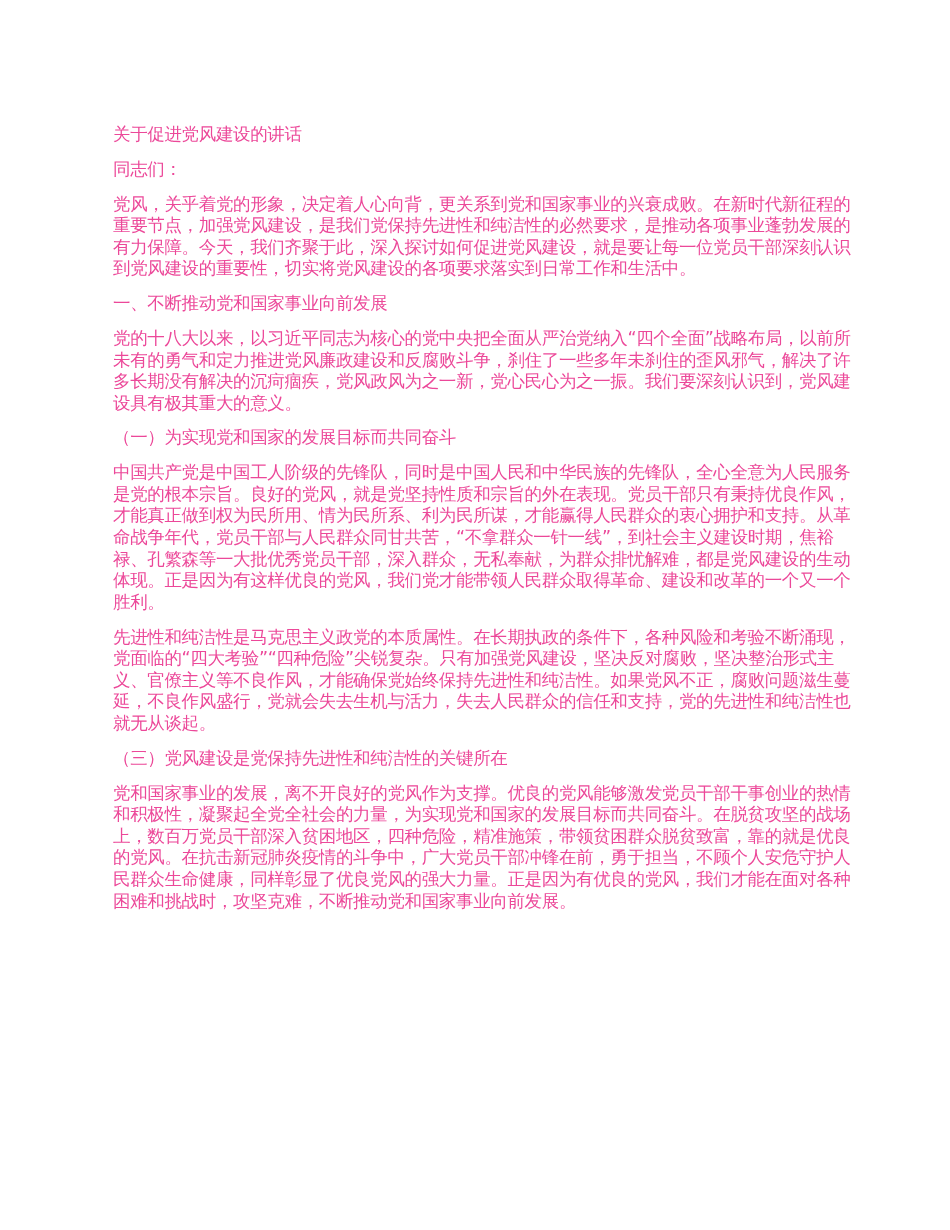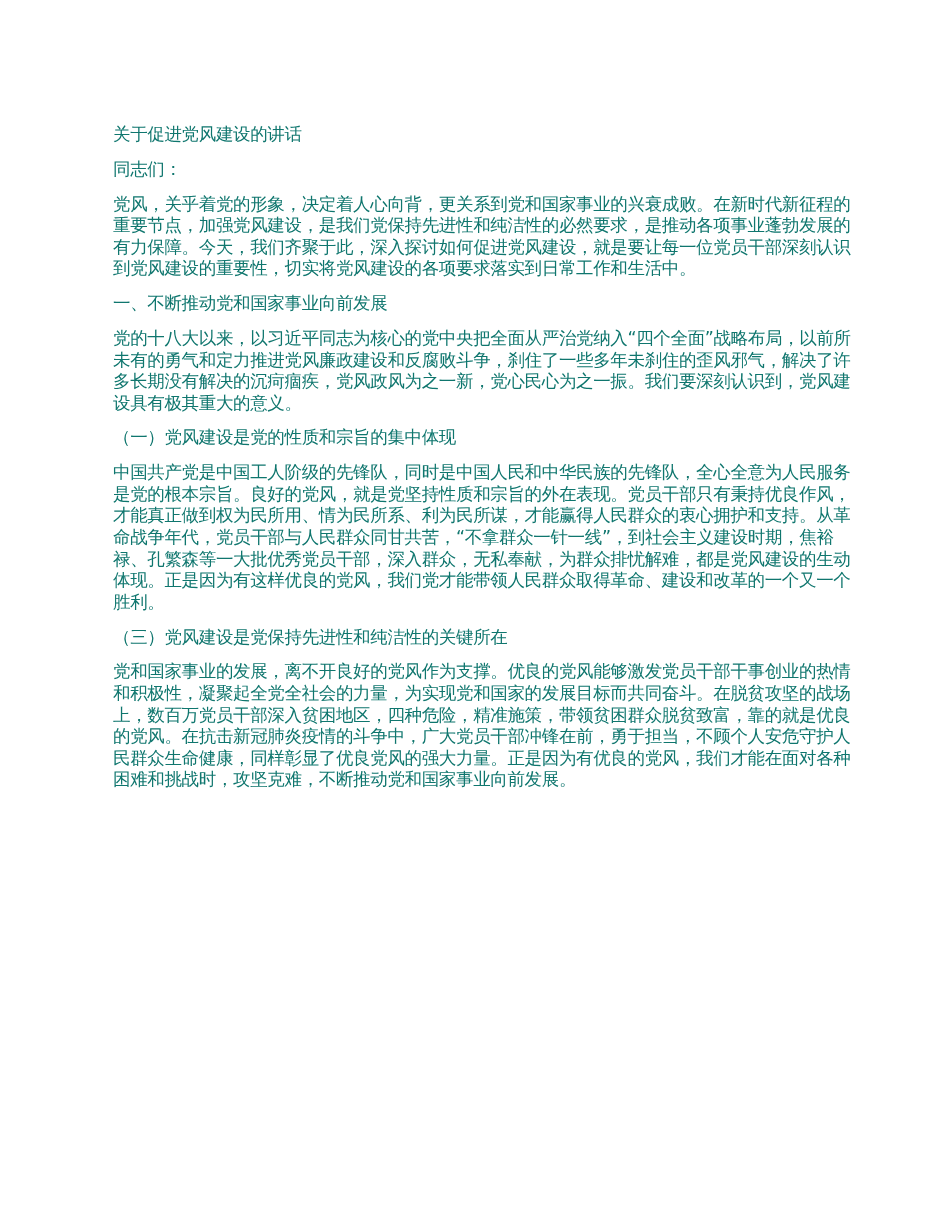--- a/index.html
+++ b/index.html
@@ -1,34 +1,35 @@
 <!DOCTYPE html>
 <html><head>
 <meta charset="utf-8">
 <style>
   html, body { margin: 0; padding: 0; background: #ffffff; }
   body { width: 950px; height: 1230px; position: relative; overflow: hidden; }
   .page {
     position: absolute; left: 113px; top: 124px; width: 740px;
     font-family: "DejaVu Sans", "Liberation Sans", sans-serif;
-    font-size: 17.5px; line-height: 21.6px; color: #0f766e;
+    font-size: 17.5px; line-height: 21.6px; color: #ec4899;
   }
   .page p { margin: 0 0 13.2px 0; letter-spacing: -0.35px; }
   .page p.title, .page p.greeting, .page p.heading { margin-bottom: 13.2px; }
 </style>
 </head>
 <body>
 
 <div class="page">
   <p class="title">关于促进党风建设的讲话</p>
   <p class="greeting">同志们：</p>
   <p>党风，关乎着党的形象，决定着人心向背，更关系到党和国家事业的兴衰成败。在新时代新征程的重要节点，加强党风建设，是我们党保持先进性和纯洁性的必然要求，是推动各项事业蓬勃发展的有力保障。今天，我们齐聚于此，深入探讨如何促进党风建设，就是要让每一位党员干部深刻认识到党风建设的重要性，切实将党风建设的各项要求落实到日常工作和生活中。</p>
 
   <p class="heading">一、不断推动党和国家事业向前发展</p>
   <p>党的十八大以来，以习近平同志为核心的党中央把全面从严治党纳入“四个全面”战略布局，以前所未有的勇气和定力推进党风廉政建设和反腐败斗争，刹住了一些多年未刹住的歪风邪气，解决了许多长期没有解决的沉疴痼疾，党风政风为之一新，党心民心为之一振。我们要深刻认识到，党风建设具有极其重大的意义。</p>
 
-  <p class="heading">（一）党风建设是党的性质和宗旨的集中体现</p>
+  <p class="heading">（一）为实现党和国家的发展目标而共同奋斗</p>
   <p>中国共产党是中国工人阶级的先锋队，同时是中国人民和中华民族的先锋队，全心全意为人民服务是党的根本宗旨。良好的党风，就是党坚持性质和宗旨的外在表现。党员干部只有秉持优良作风，才能真正做到权为民所用、情为民所系、利为民所谋，才能赢得人民群众的衷心拥护和支持。从革命战争年代，党员干部与人民群众同甘共苦，“不拿群众一针一线”，到社会主义建设时期，焦裕禄、孔繁森等一大批优秀党员干部，深入群众，无私奉献，为群众排忧解难，都是党风建设的生动体现。正是因为有这样优良的党风，我们党才能带领人民群众取得革命、建设和改革的一个又一个胜利。</p>
 
+  <p>先进性和纯洁性是马克思主义政党的本质属性。在长期执政的条件下，各种风险和考验不断涌现，党面临的“四大考验”“四种危险”尖锐复杂。只有加强党风建设，坚决反对腐败，坚决整治形式主义、官僚主义等不良作风，才能确保党始终保持先进性和纯洁性。如果党风不正，腐败问题滋生蔓延，不良作风盛行，党就会失去生机与活力，失去人民群众的信任和支持，党的先进性和纯洁性也就无从谈起。</p>
 
   <p class="heading">（三）党风建设是党保持先进性和纯洁性的关键所在</p>
   <p>党和国家事业的发展，离不开良好的党风作为支撑。优良的党风能够激发党员干部干事创业的热情和积极性，凝聚起全党全社会的力量，为实现党和国家的发展目标而共同奋斗。在脱贫攻坚的战场上，数百万党员干部深入贫困地区，四种危险，精准施策，带领贫困群众脱贫致富，靠的就是优良的党风。在抗击新冠肺炎疫情的斗争中，广大党员干部冲锋在前，勇于担当，不顾个人安危守护人民群众生命健康，同样彰显了优良党风的强大力量。正是因为有优良的党风，我们才能在面对各种困难和挑战时，攻坚克难，不断推动党和国家事业向前发展。</p>
 </div>
 
 </body></html>

